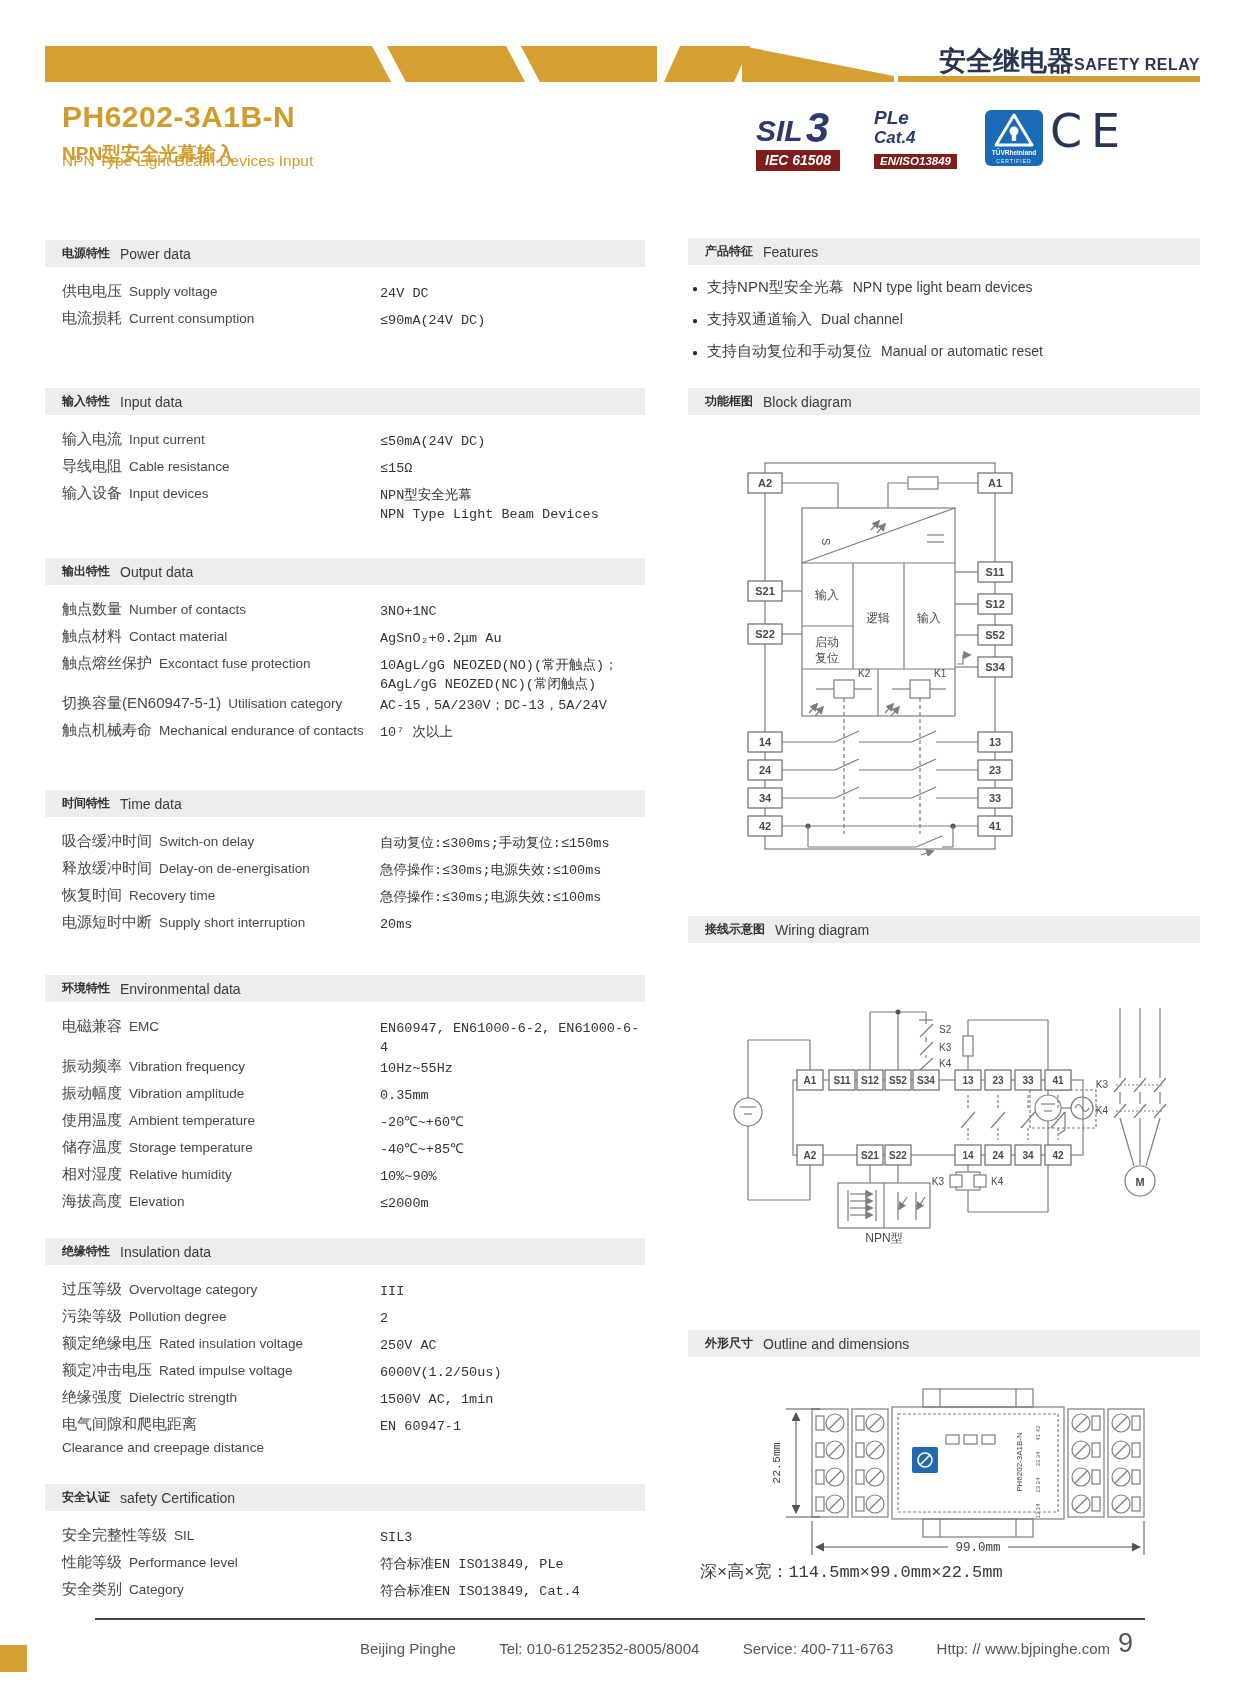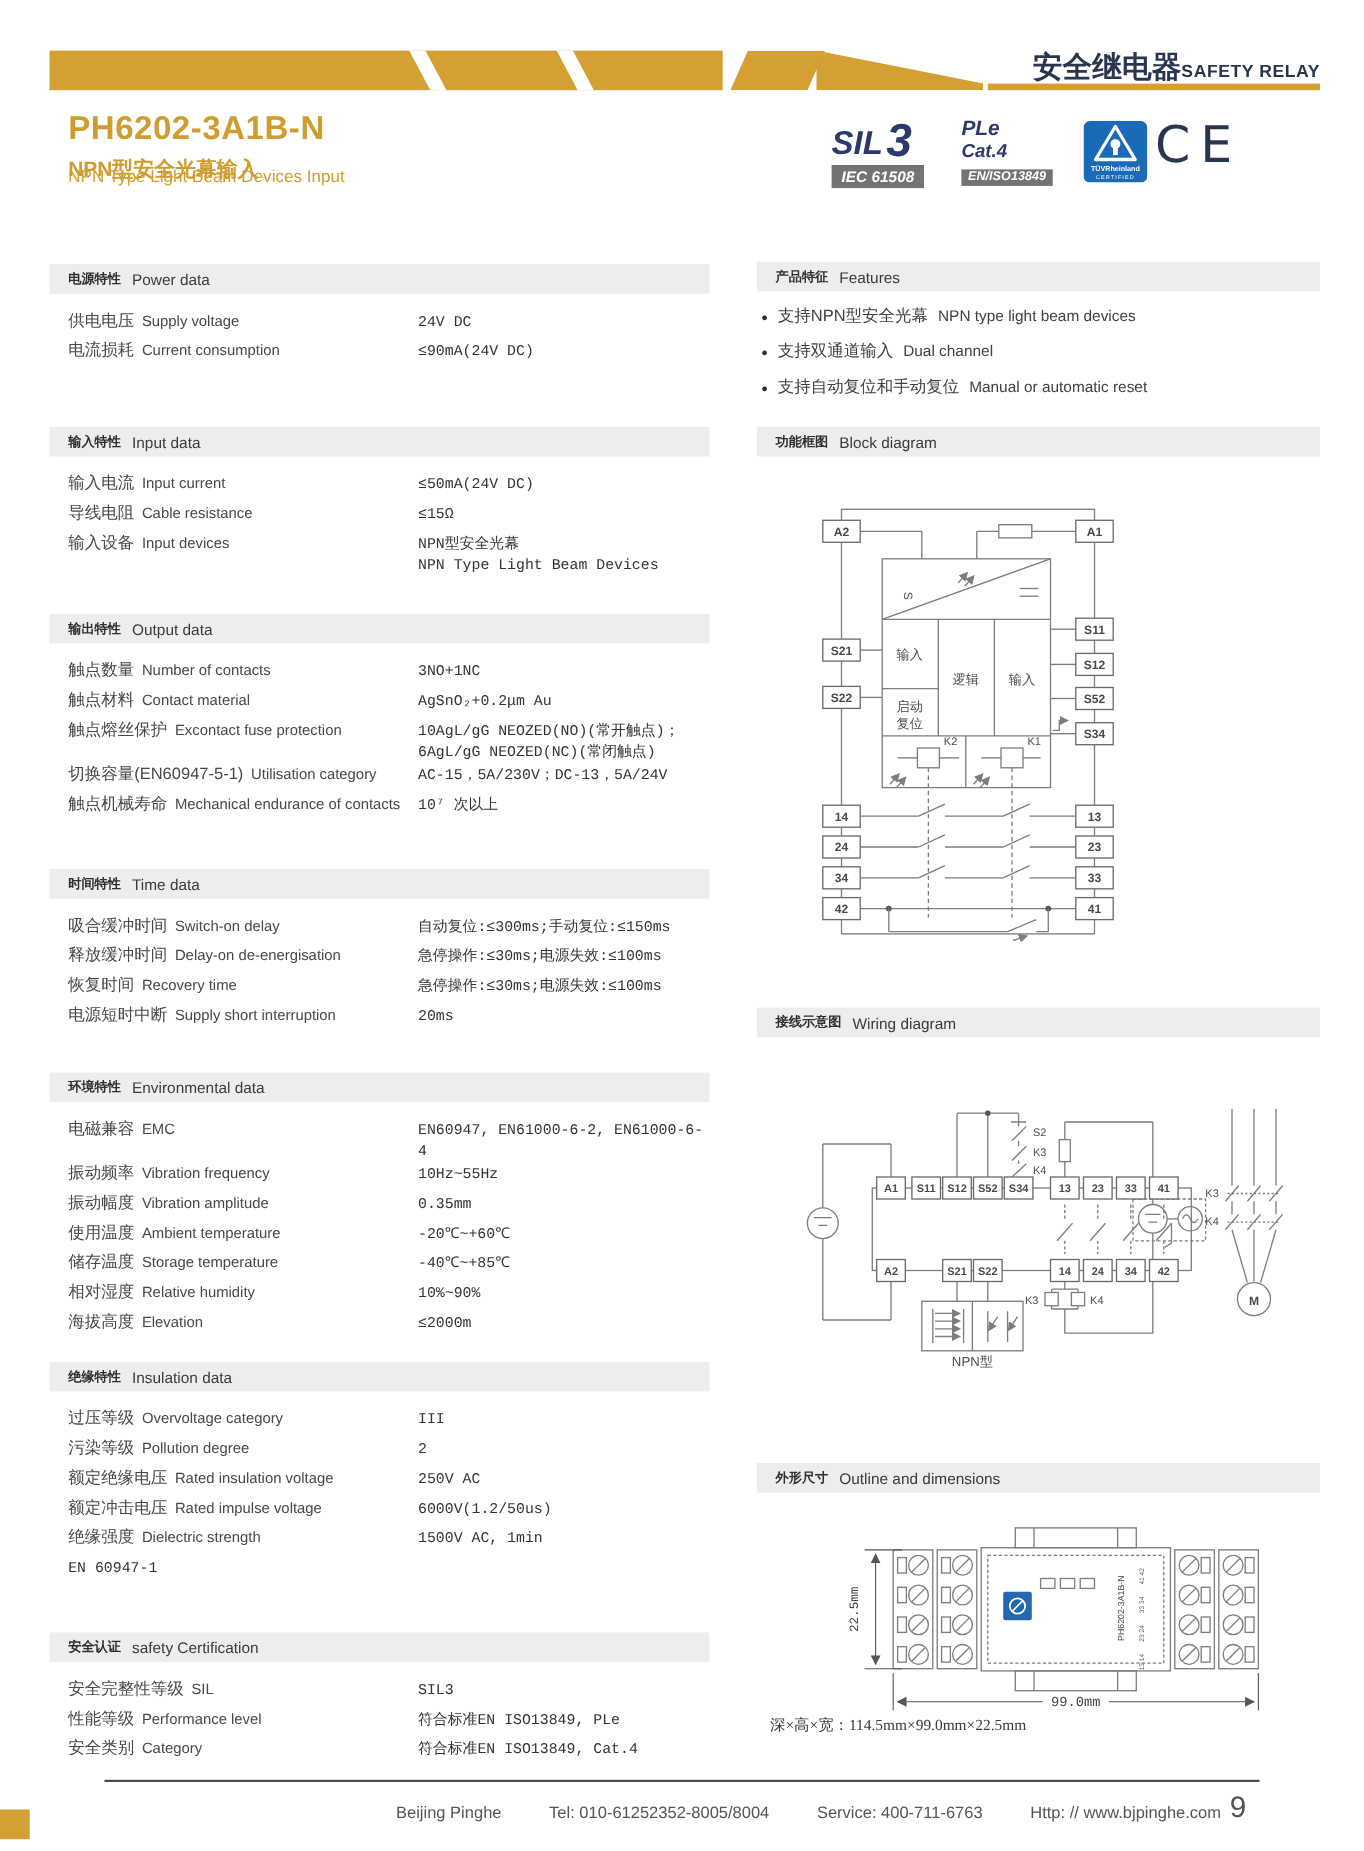--- a/index.html
+++ b/index.html
@@ -22,21 +22,21 @@
   
   .model{position:absolute;left:62px;top:100px;font-size:30px;font-weight:700;color:#D09C2E;letter-spacing:.5px;}
   .sub-zh{position:absolute;left:62px;top:141px;font-size:19px;font-weight:700;color:#D09C2E;}
   .sub-en{position:absolute;left:62px;top:152px;font-size:15.5px;color:#D09C2E;}
 
   
   .badge-sil{position:absolute;left:756px;top:110px;color:#2B3A6B;}
   .sil-row{display:flex;align-items:flex-end;}
   .sil-word{font-style:italic;font-weight:900;font-size:30px;line-height:1;}
   .sil-num{font-style:italic;font-weight:600;font-size:42px;line-height:.85;margin-left:3px;}
-  .blue-box{display:inline-block;background:#737373;color:#fff;font-style:italic;font-weight:700;
+  .blue-box{display:inline-block;background:#7f1d1d;color:#fff;font-style:italic;font-weight:700;
         font-size:14px;padding:2px 9px 3px;margin-top:4px;white-space:nowrap;}
   .badge-pl{position:absolute;left:874px;top:108px;color:#2B3A6B;}
   .pl-1{font-style:italic;font-weight:800;font-size:19px;line-height:1.1;}
   .pl-2{font-style:italic;font-weight:800;font-size:17px;line-height:1.1;}
   .badge-pl .blue-box{font-size:11.5px;padding:1px 6px 2px;margin-top:6px;}
   .badge-tuv{position:absolute;left:985px;top:110px;}
   .tuv-brand{font-size:6.5px;font-weight:700;fill:#fff;text-anchor:middle;}
   .tuv-cert{font-size:5px;fill:#fff;text-anchor:middle;letter-spacing:1px;}
   .badge-ce{position:absolute;left:1050px;top:104px;font-size:46px;font-weight:500;color:#2A3550;
         letter-spacing:9px;font-family:"DejaVu Sans",sans-serif;}
@@ -65,22 +65,22 @@
 
   .svg-abs{position:absolute;}
   .st{stroke:#7d7d7d;fill:none;stroke-width:1.2;}
   .stn{stroke:#555;fill:none;stroke-width:1;}
   .tb{fill:#fff;stroke:#6a6a6a;stroke-width:1.2;}
   .dt{fill:#4a4a4a;font-size:11px;font-family:"Liberation Sans",sans-serif;}
   .tl{text-anchor:middle;font-weight:600;}
   .dt10{fill:#4a4a4a;font-size:10px;font-family:"Liberation Sans",sans-serif;}
   .zh12{fill:#4a4a4a;font-size:12px;text-anchor:middle;font-family:"Liberation Sans",sans-serif;}
 
-  .dims-note{position:absolute;left:700px;top:1560px;font-family:Liberation Serif, serif;
-       font-size:14px;color:#3a3a3a;}
+  .dims-note{position:absolute;left:700px;top:1560px;font-family:Liberation Mono, monospace;
+       font-size:17px;color:#3a3a3a;}
 
   
   .footer-line{position:absolute;left:95px;top:1618px;width:1050px;height:2px;background:#4a4a4a;}
   .footer{position:absolute;left:360px;top:1640px;width:750px;display:flex;justify-content:space-between;
        font-size:15px;color:#555;}
   .page-num{position:absolute;left:1118px;top:1628px;font-size:27px;color:#555;}
   .corner-square{position:absolute;left:0;top:1645px;width:27px;height:27px;background:#D4A033;}
 </style>
 </head>
 <body>
@@ -351,20 +351,21 @@
             <div class="val">6000V(1.2/50us)</div>
           </div>
           <div class="row">
             <div class="lbl">
               <span class="zh">绝缘强度</span>
               <span class="en">Dielectric strength</span>
             </div>
             <div class="val">1500V AC, 1min</div>
           </div>
           <div class="row stacked">
+            <div class="lbl"><span class="zh">电气间隙和爬电距离</span><span class="en">Clearance and creepage distance</span></div>
             <div class="val">EN 60947-1</div>
           </div>
         </div>
       </section>
       <section class="spec" style="top: 1484px;">
         <div class="sec-h">
           <span class="zh">安全认证</span>
           <span class="en">safety Certification</span>
         </div>
         <div class="rows">

